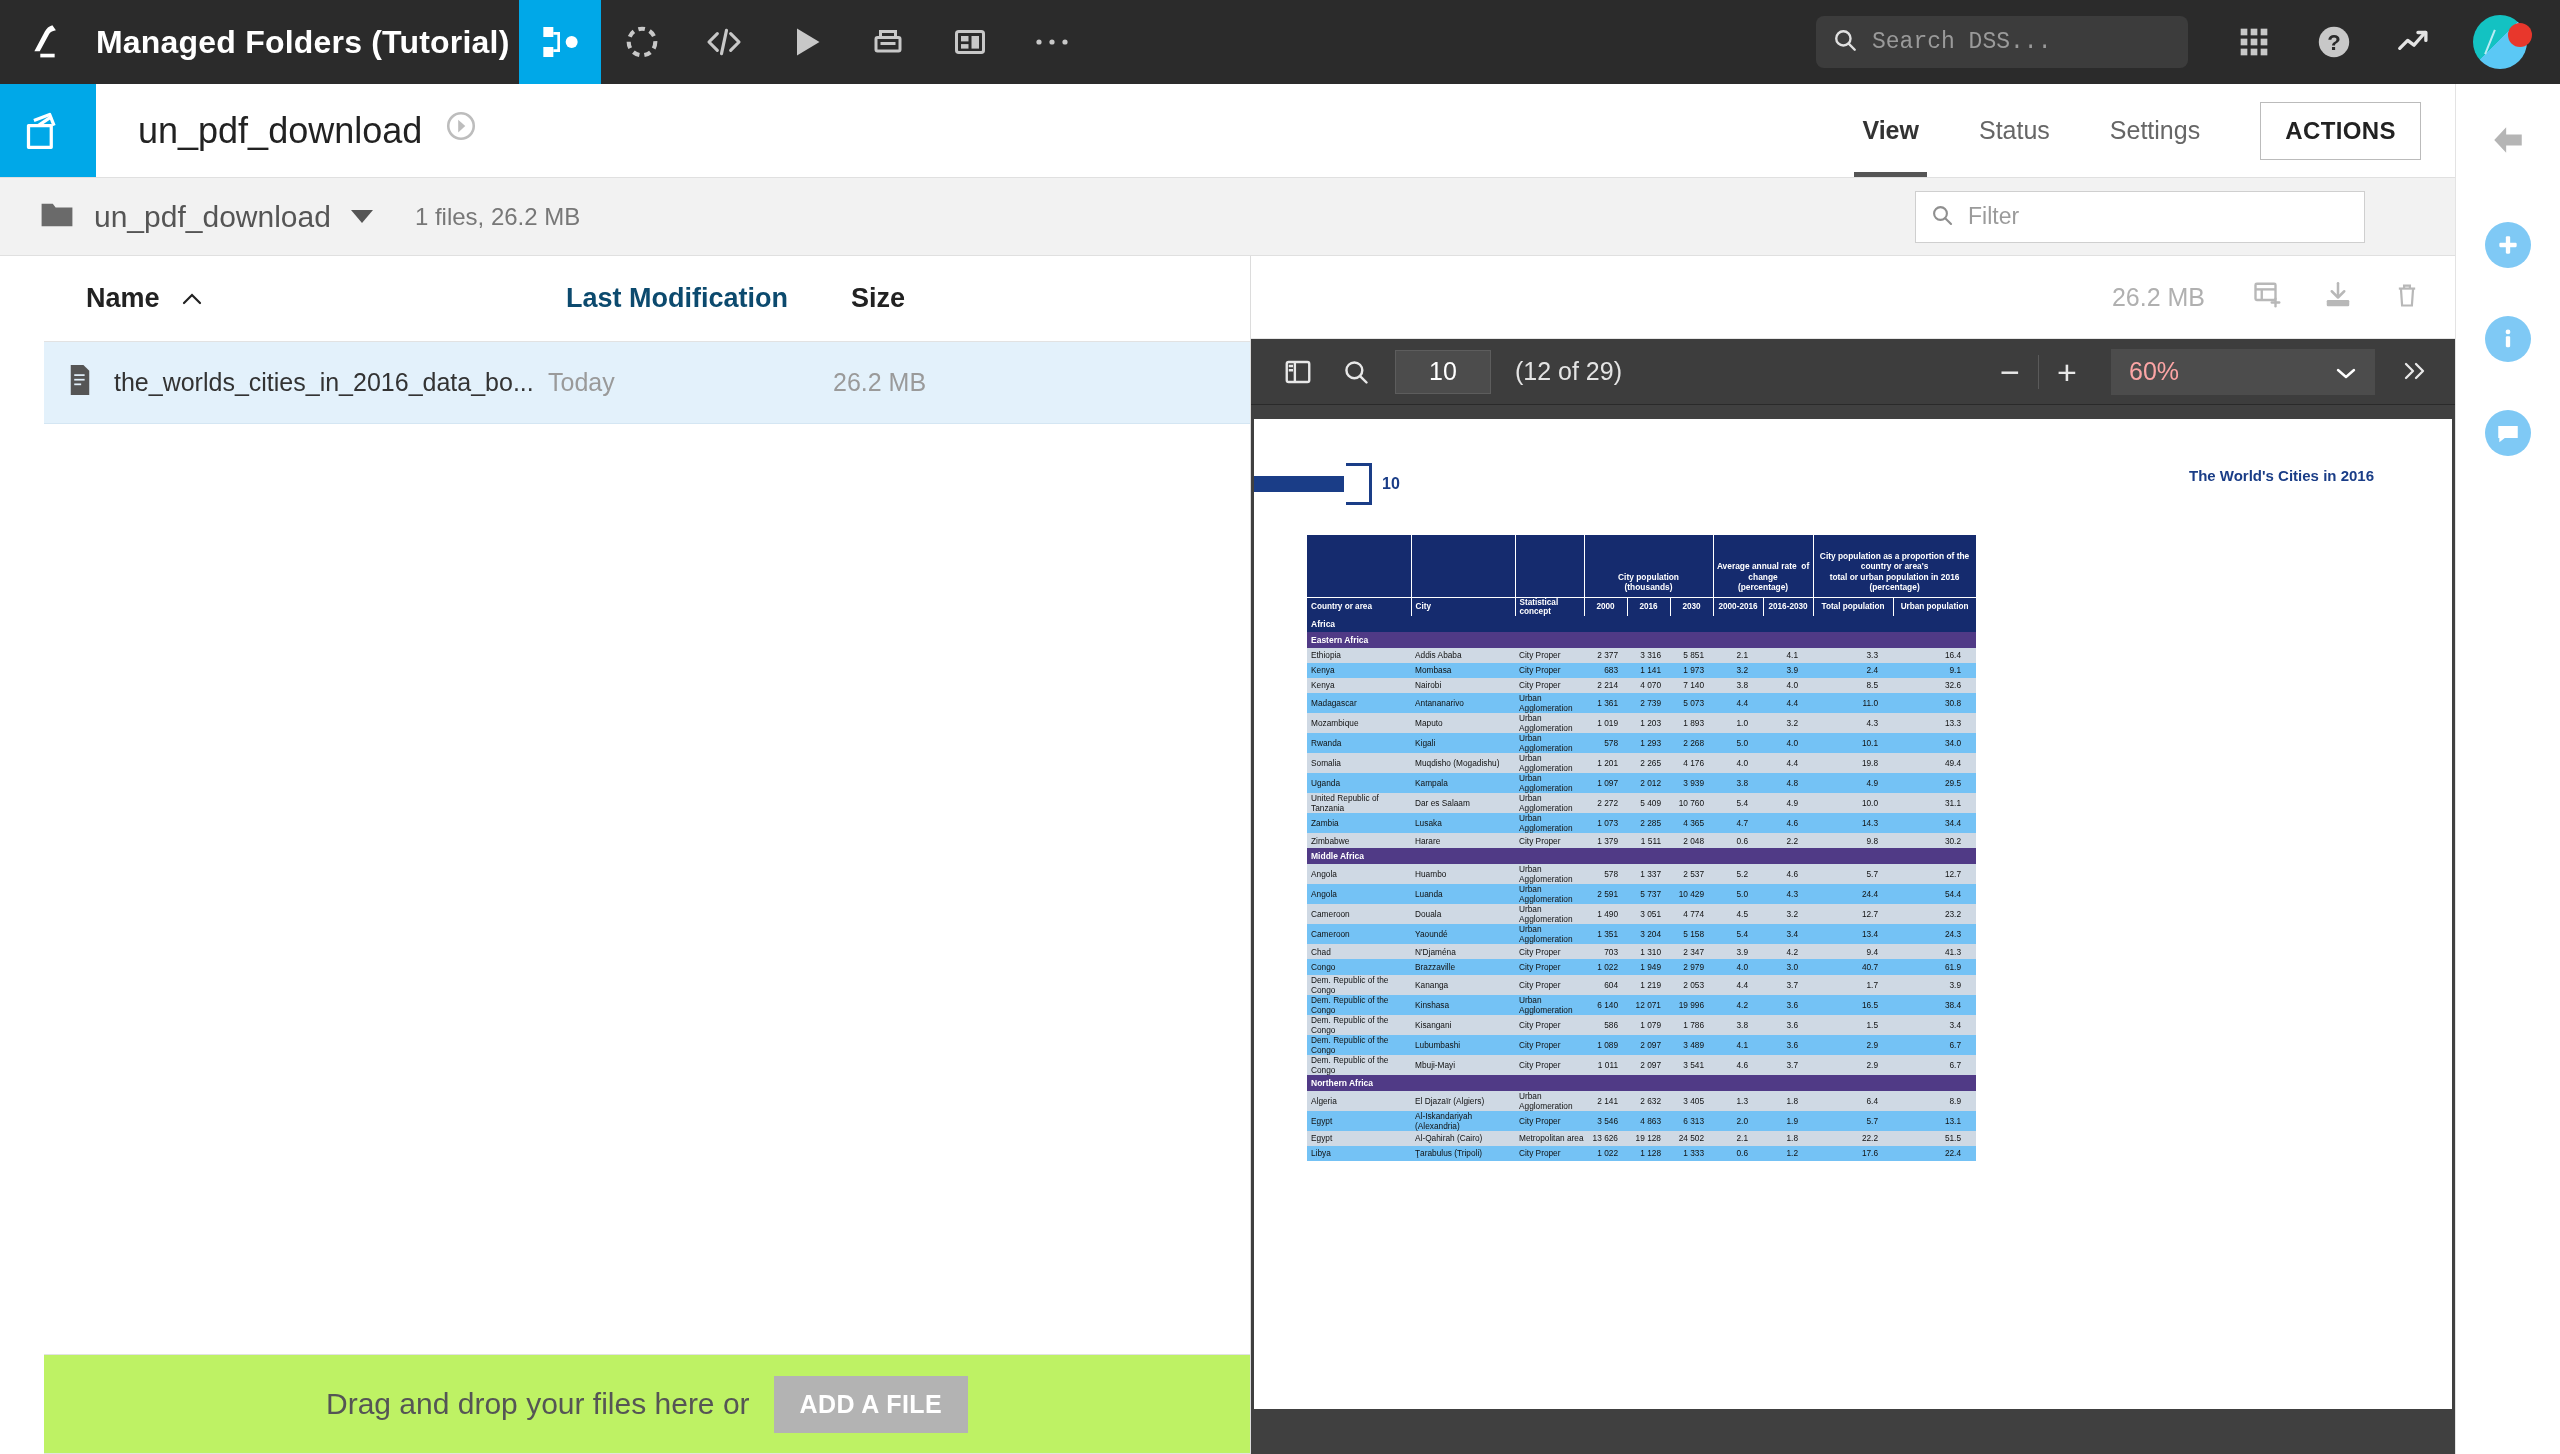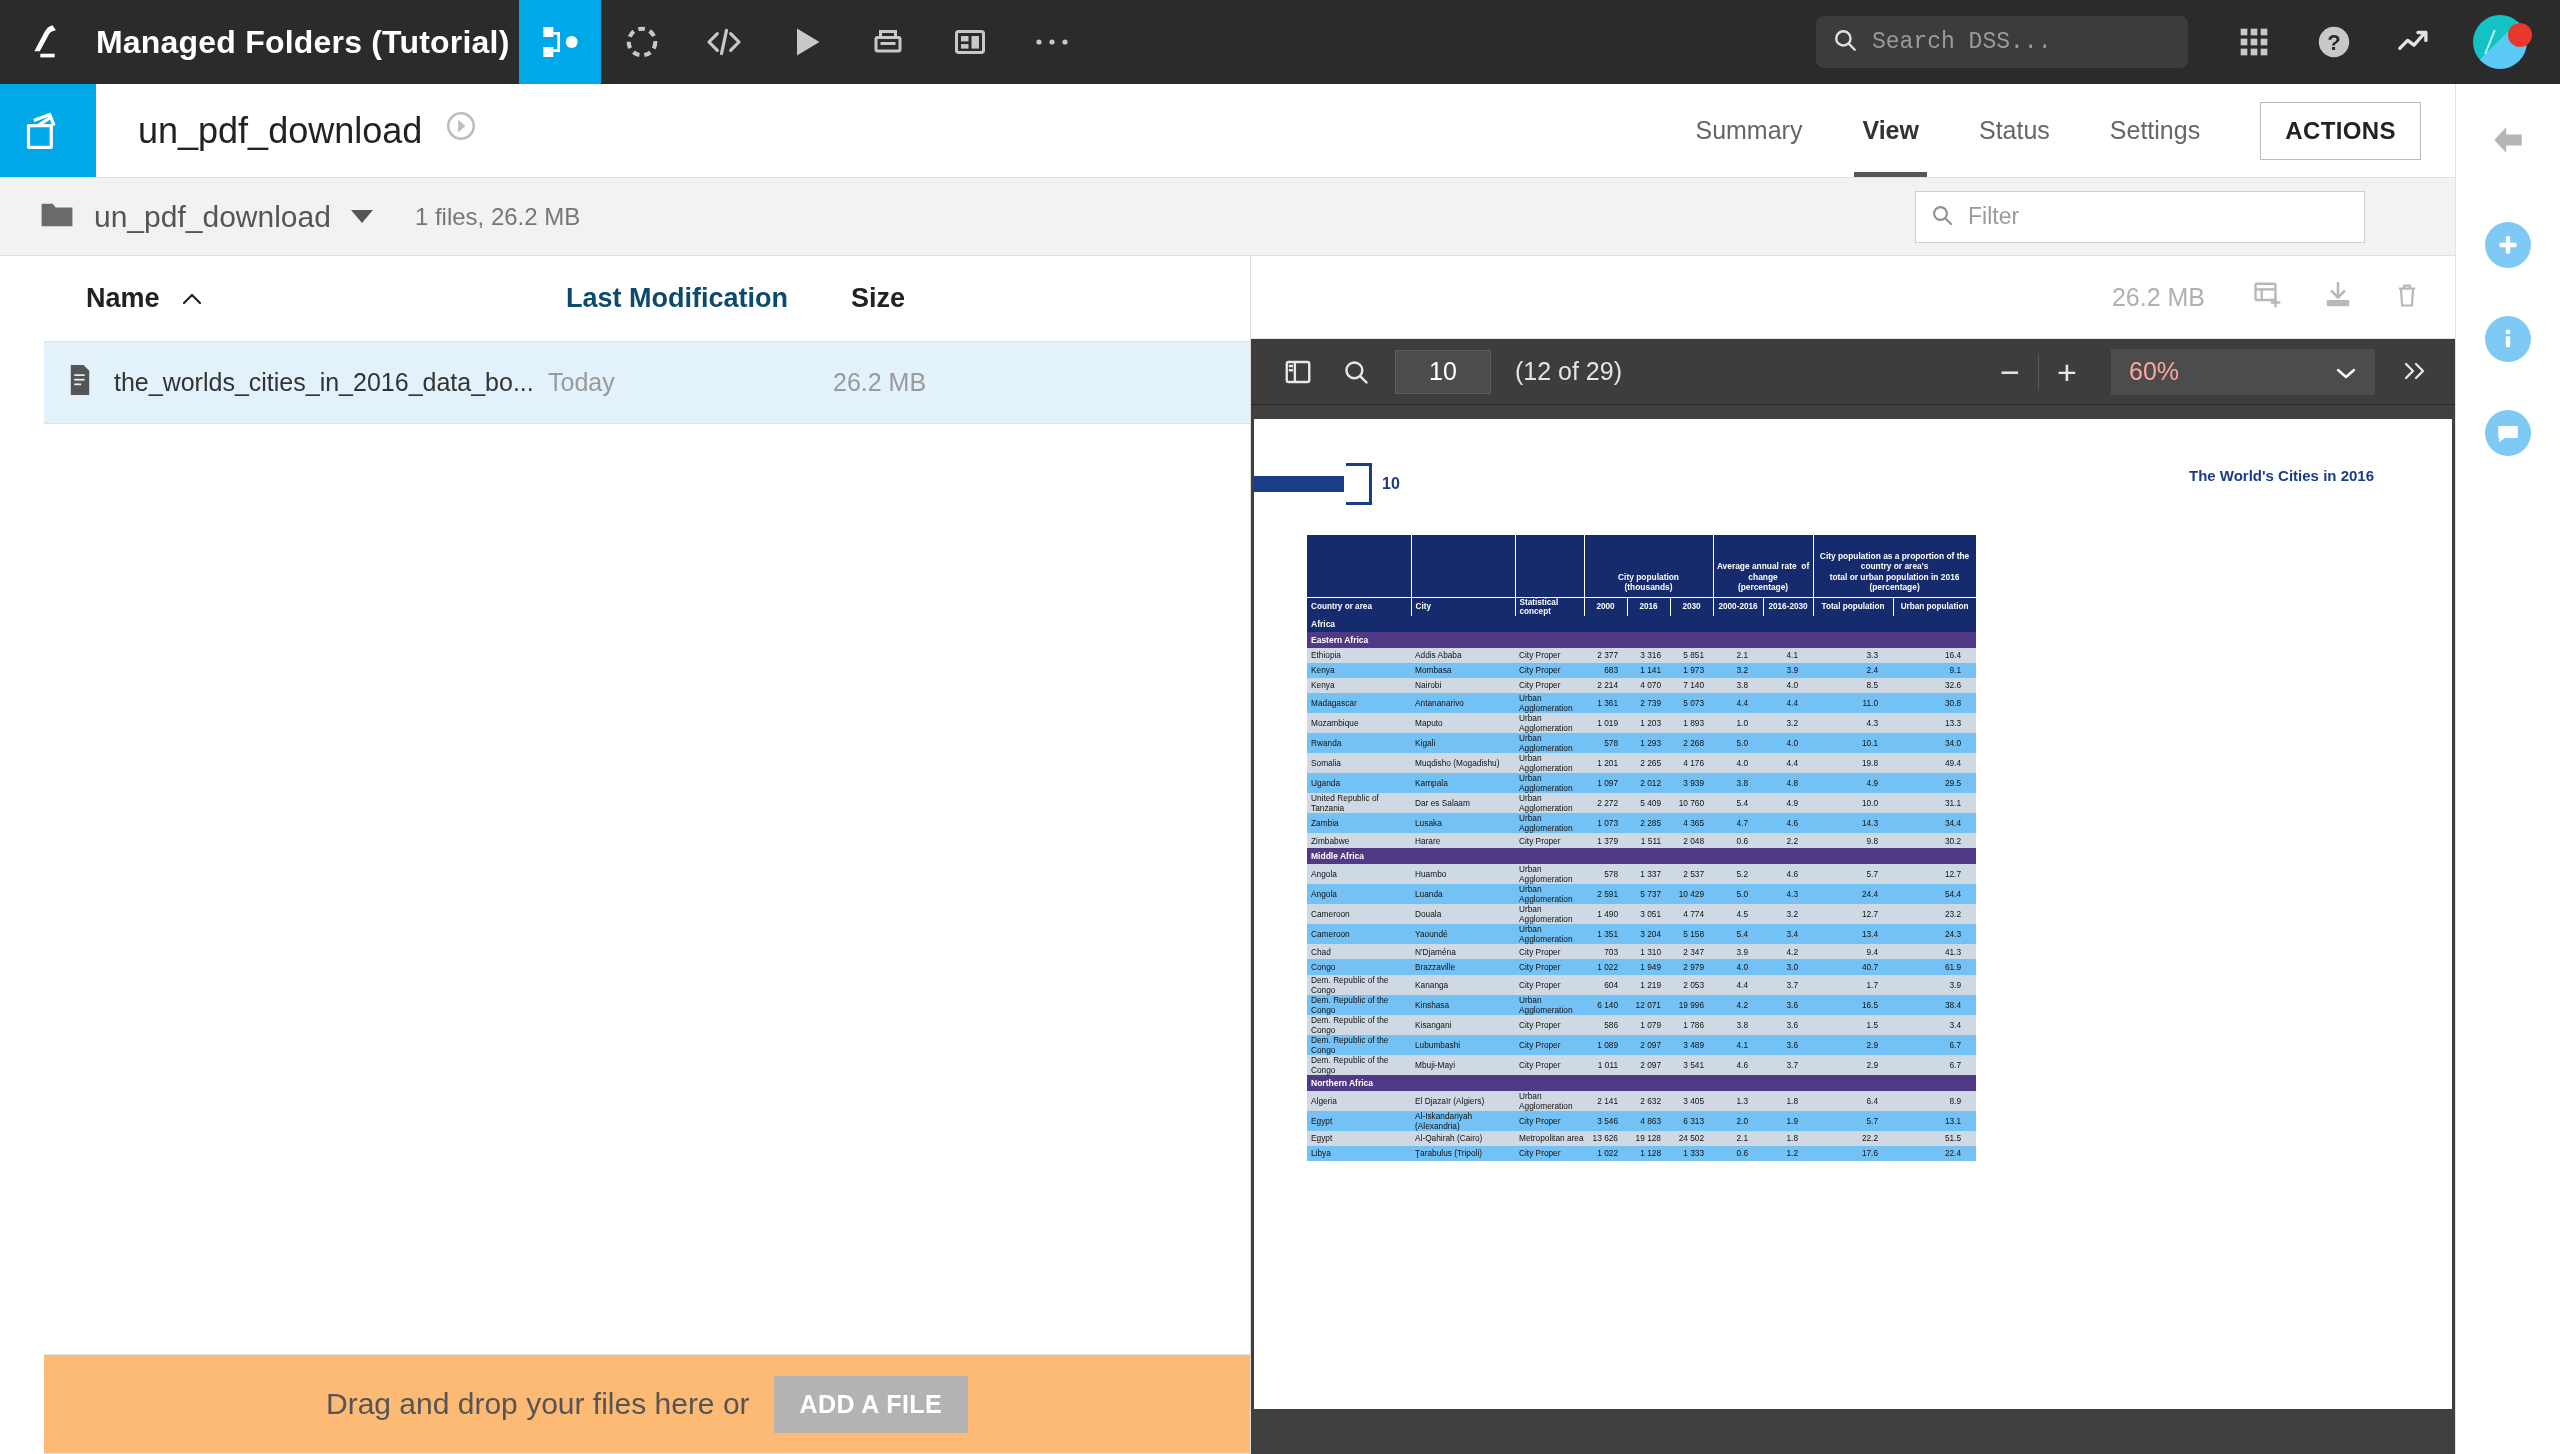--- a/index.html
+++ b/index.html
@@ -123,21 +123,21 @@
   .fl-col-mod { width: 285px; font-size: 27px; font-weight: 700; color: #0c4a6e; }
   .fl-col-size { font-size: 27px; font-weight: 700; color: #222; }
   .fl-row {
     display: flex; align-items: center; height: 82px; background: #e3f1fb;
     padding-left: 24px; margin-left: 44px; border-bottom: 1px solid #d4e6f3;
   }
   .fl-row .fname { width: 480px; display: flex; align-items: center; gap: 22px; font-size: 25px; color: #333; }
   .fl-row .fmod { width: 285px; font-size: 25px; color: #9a9a9a; }
   .fl-row .fsize { font-size: 25px; color: #9a9a9a; }
   .dropzone {
-    position: absolute; left: 44px; right: 0; bottom: 0; height: 100px; background: #fdba74;
+    position: absolute; left: 44px; right: 0; bottom: 0; height: 100px; background: #bef264;
     border-top: 1px solid #e2e2e2; border-bottom: 1px solid #e2e2e2;
     display: flex; align-items: center; justify-content: center; gap: 24px;
   }
   .dz-text { font-size: 30px; color: #555; }
   .add-file-btn {
     background: #b3b3b3; color: #fff; font-size: 25px; font-weight: 700; border: 0;
     padding: 14px 26px; letter-spacing: .4px; font-family: inherit;
   }
 
   
@@ -318,21 +318,20 @@
   <div class="obj-name">
     <span>un_pdf_download</span>
     <span>
       <svg width="34" height="34" viewBox="0 0 24 24" fill="none" stroke="#bdbdbd" stroke-width="1.8">
         <circle cx="12" cy="12" r="9"></circle>
           <path d="M10 7.5v9l5-4.5z" fill="#bdbdbd" stroke="none"></path>
       </svg>
     </span>
   </div>
   <div class="obj-tabs">
-    <div class="obj-tab">Summary</div>
     <div class="obj-tab active">View</div>
     <div class="obj-tab">Status</div>
     <div class="obj-tab">Settings</div>
   </div>
   <button class="actions-btn">ACTIONS</button>
 </div>
 
 <div id="rightrail">
   <div style="margin-bottom:8px;">
     <svg width="44" height="44" viewBox="0 0 24 24" fill="#b5b5b5">

